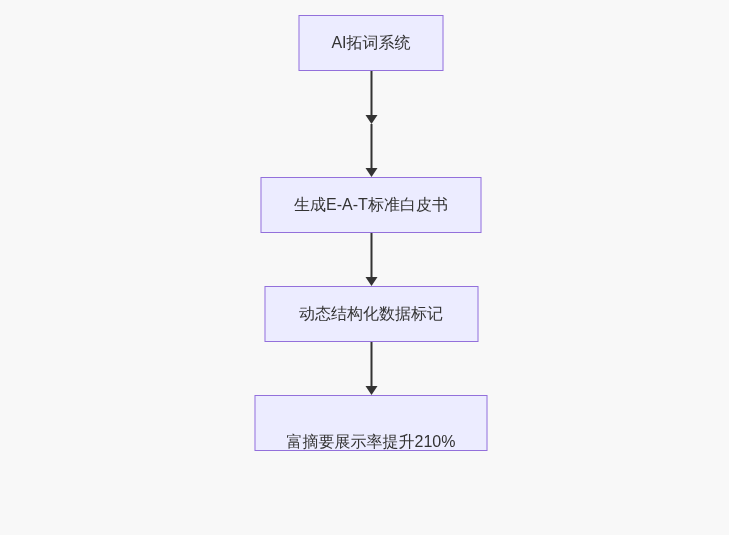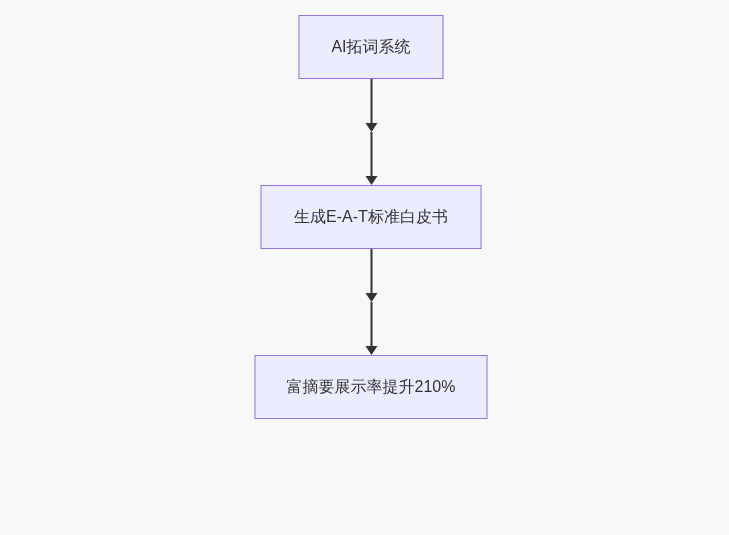--- a/index.html
+++ b/index.html
@@ -15,37 +15,37 @@
     position: absolute;
     top: 15px;
     left: 371px;
     transform: translateX(-50%);
     display: flex;
     flex-direction: column;
     align-items: center;
   }
   .flow-node {
     box-sizing: border-box;
-    height: 64px;
+    height: 56px;
     background: #ECECFF;
     border: 1px solid #9370DB;
     display: flex;
     align-items: center;
     justify-content: center;
     color: #333333;
     font-size: 16px;
     line-height: 1;
     white-space: nowrap;
     text-align: center;
   }
   .flow-node.n0 { width: 145px; }
   .flow-node.n1 { width: 191px; }
   .flow-node.n2 { width: 221px; }
   .flow-node.n3 { width: 214px; }
-  .flow-node.n4 { width: 233px; }
+  .flow-node.n4 { width: 233px; align-items: flex-end; }
   .connector {
     height: 53px;
     display: flex;
     flex-direction: column;
     align-items: center;
   }
   .connector .line {
     width: 2px;
     flex: 1 1 auto;
     background: #333333;
@@ -80,20 +80,23 @@
 
   <div class="flow-node n2">
     <span>生成E-A-T标准白皮书</span>
   </div>
 
   <div class="connector">
     <div class="line"></div>
     <div class="arrowhead"></div>
   </div>
 
+  <div class="flow-node n3">
+    <span>动态结构化数据标记</span>
+  </div>
 
   <div class="connector">
     <div class="line"></div>
     <div class="arrowhead"></div>
   </div>
 
   <div class="flow-node n4">
     <span>富摘要展示率提升210%</span>
   </div>
 

